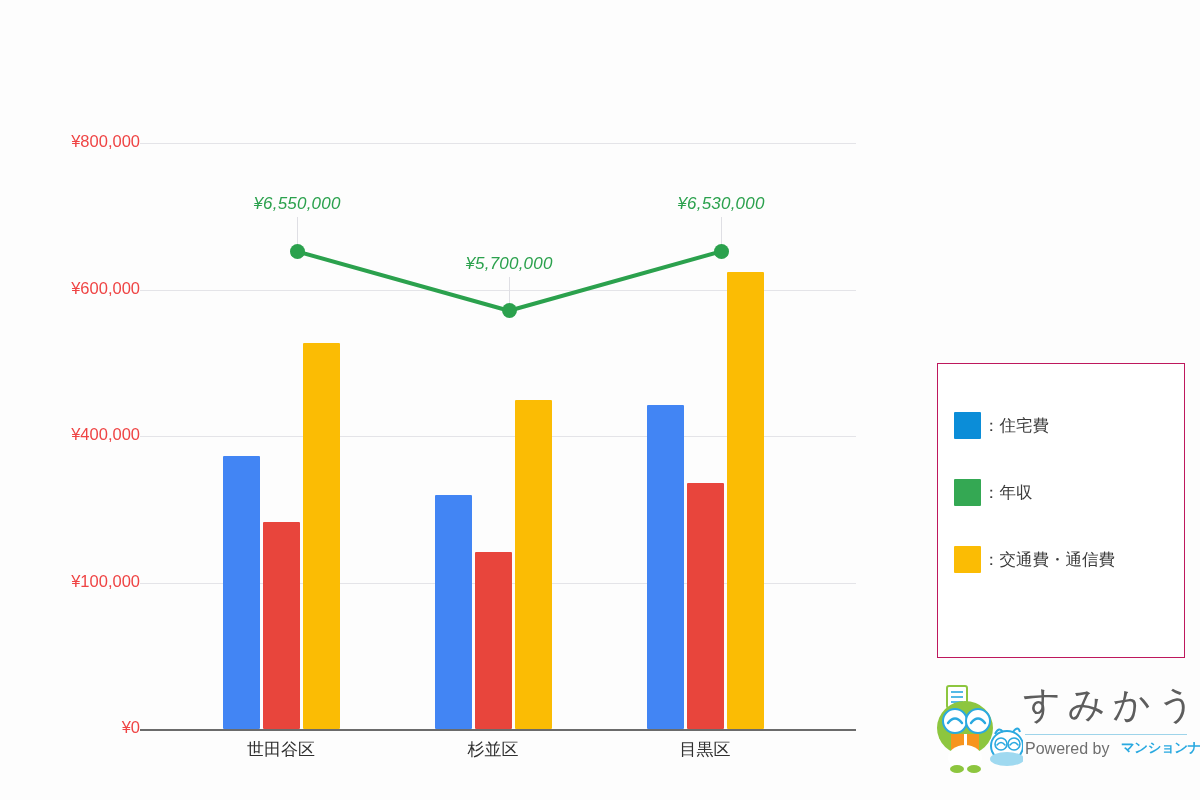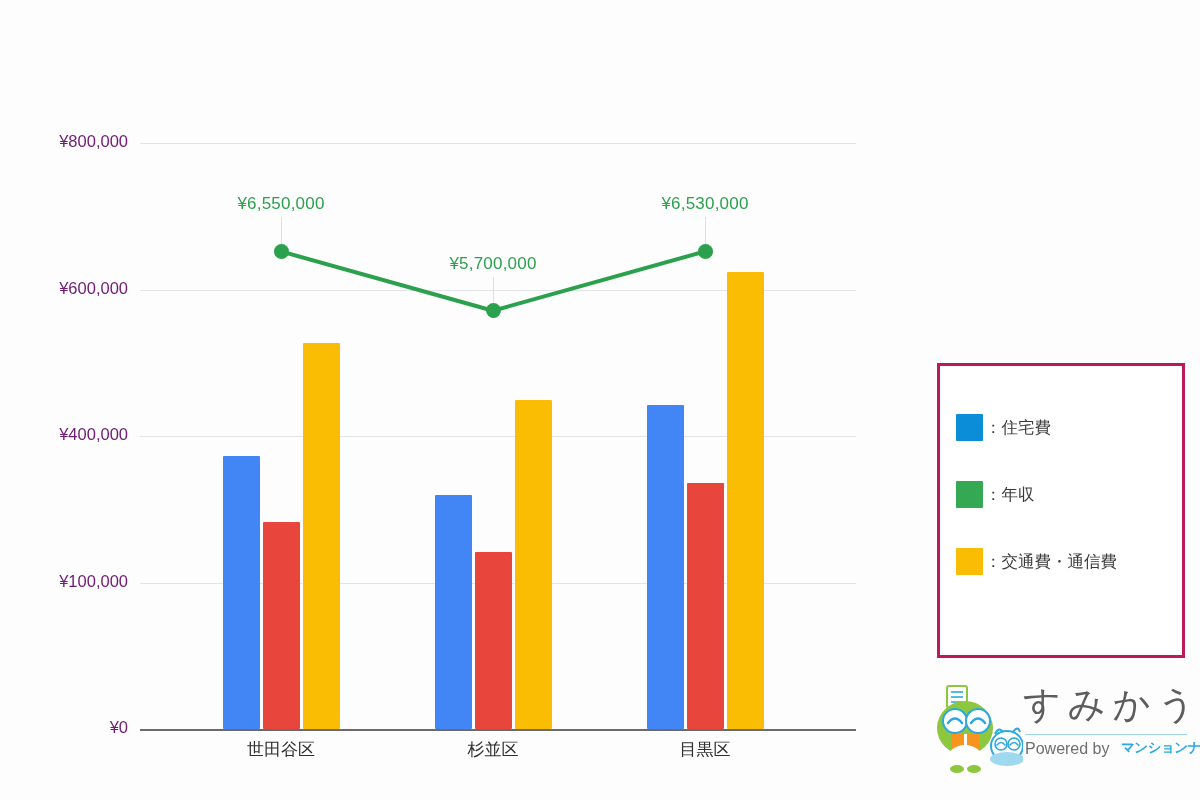--- a/index.html
+++ b/index.html
@@ -42,43 +42,44 @@
     background: #e4e4e8;
   }
   #axis-baseline {
     position: absolute;
     left: 140px; top: 729px;
     width: 716px; height: 2px;
     background: #6b6b6b;
   }
   .ytick-wrap {
     position: absolute;
-    left: 0; width: 128px;
+    left: 12px; width: 128px;
     text-align: right;
     font-size: 16.5px;
-    color: #701a75;
+    color: #ef4444;
     white-space: nowrap;
   }
 
   
   .bar {
     position: absolute;
     bottom: 0;
     border-radius: 1px;
   }
   .bar.housing   { background: #4285f4; }
   .bar.education { background: #e8453c; }
   .bar.transport { background: #fbbc04; }
 
   
   #line-layer {
     position: absolute;
-    left: 140px; top: 143px;
+    left: 156px; top: 143px;
     width: 716px; height: 586px;
     pointer-events: none;
+    font-style: italic;
   }
   .point-dot {
     position: absolute;
     width: 15px; height: 15px;
     margin-left: -7.5px; margin-top: -7.5px;
     border-radius: 50%;
     background: #2ba14d;
   }
   .point-label {
     position: absolute;
@@ -102,21 +103,21 @@
     color: #2f2f2f;
     transform: translateX(-50%);
     white-space: nowrap;
   }
 
   
   #legend {
     position: absolute;
     left: 937px; top: 363px;
     width: 248px; height: 295px;
-    border: 3px solid #be185d;
+    border: 1px solid #be185d;
     background: #fff;
     padding: 28px 8px 0 0;
   }
   .legend-row {
     display: flex;
     align-items: center;
     height: 67px;
     padding-left: 16px;
   }
   .legend-swatch {

